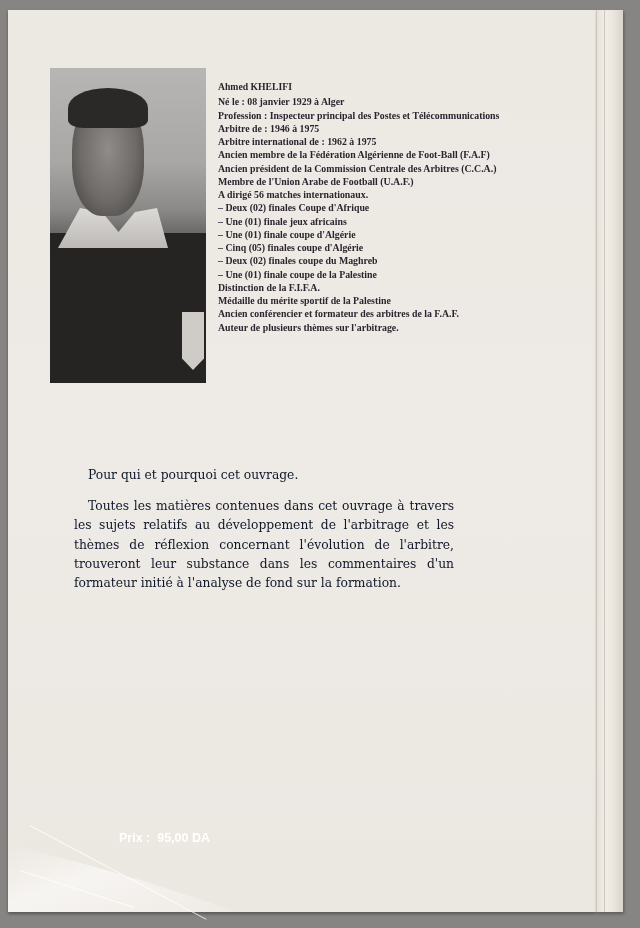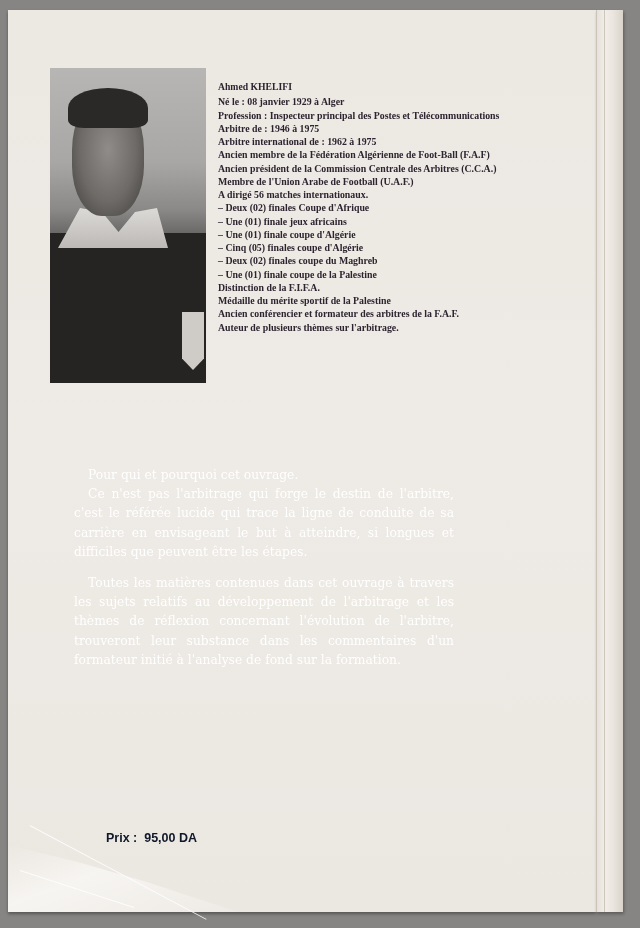--- a/index.html
+++ b/index.html
@@ -59,28 +59,28 @@
       font-weight: bold; font-size: 11.2px; line-height: 13.25px;
       color: #2d2430;
       transform: scaleX(0.88); transform-origin: left top;
     }
     .bio .name { font-size: 11px; margin-bottom: 2px; }
     .bio div { white-space: nowrap; }
     .body-text {
       position: absolute; left: 74px; top: 466px; width: 380px;
       font-family: "DejaVu Serif", serif;
       font-size: 12.3px; line-height: 19.2px;
-      color: #ffffff;
+      color: #0f172a;
       text-align: justify;
     }
     .body-text p { margin: 0; text-indent: 0; }
     .price {
-      position: absolute; left: 106px; top: 831px;
+      position: absolute; left: 119px; top: 831px;
       font-family: "Liberation Sans", sans-serif;
-      font-weight: bold; font-size: 12.5px; color: #0f172a;
+      font-weight: bold; font-size: 12.5px; color: #ffffff;
     }
     .crease {
       position: absolute; border-top: 1px solid rgba(255,255,255,0.8);
       transform-origin: left top;
     }
     .scuff {
       position: absolute; left: 8px; top: 845px; width: 230px; height: 67px;
       background: linear-gradient(160deg, rgba(255,255,255,0.0) 0%, rgba(248,246,243,0.9) 40%, rgba(240,237,233,0.6) 100%);
       clip-path: polygon(0 0, 30% 25%, 60% 55%, 100% 100%, 0 100%);
     }
@@ -118,21 +118,20 @@
   <div>– Deux (02) finales coupe du Maghreb</div>
   <div>– Une (01) finale coupe de la Palestine</div>
   <div>Distinction de la F.I.F.A.</div>
   <div>Médaille du mérite sportif de la Palestine</div>
   <div>Ancien conférencier et formateur des arbitres de la F.A.F.</div>
   <div>Auteur de plusieurs thèmes sur l'arbitrage.</div>
 </div>
 
 <div class="body-text">
   <p style="text-indent:14px;">Pour qui et pourquoi cet ouvrage.</p>
-  <p style="text-indent:14px;">Ce n'est pas l'arbitrage qui forge le destin de l'arbitre, c'est le référée lucide qui trace la ligne de conduite de sa carrière en envisageant le but à atteindre, si longues et difficiles que peuvent être les étapes.</p>
   <p style="text-indent:14px; margin-top:12px;">Toutes les matières contenues dans cet ouvrage à travers les sujets relatifs au développement de l'arbitrage et les thèmes de réflexion concernant l'évolution de l'arbitre, trouveront leur substance dans les commentaires d'un formateur initié à l'analyse de fond sur la formation.</p>
 </div>
 
 <div class="price">
   <span>Prix :</span>&nbsp;
   <span>95,00 DA</span>
 </div>
 
 <div class="scuff"></div>
 <div class="crease" style="left:30px; top:825px; width:200px; transform:rotate(28deg);"></div>

